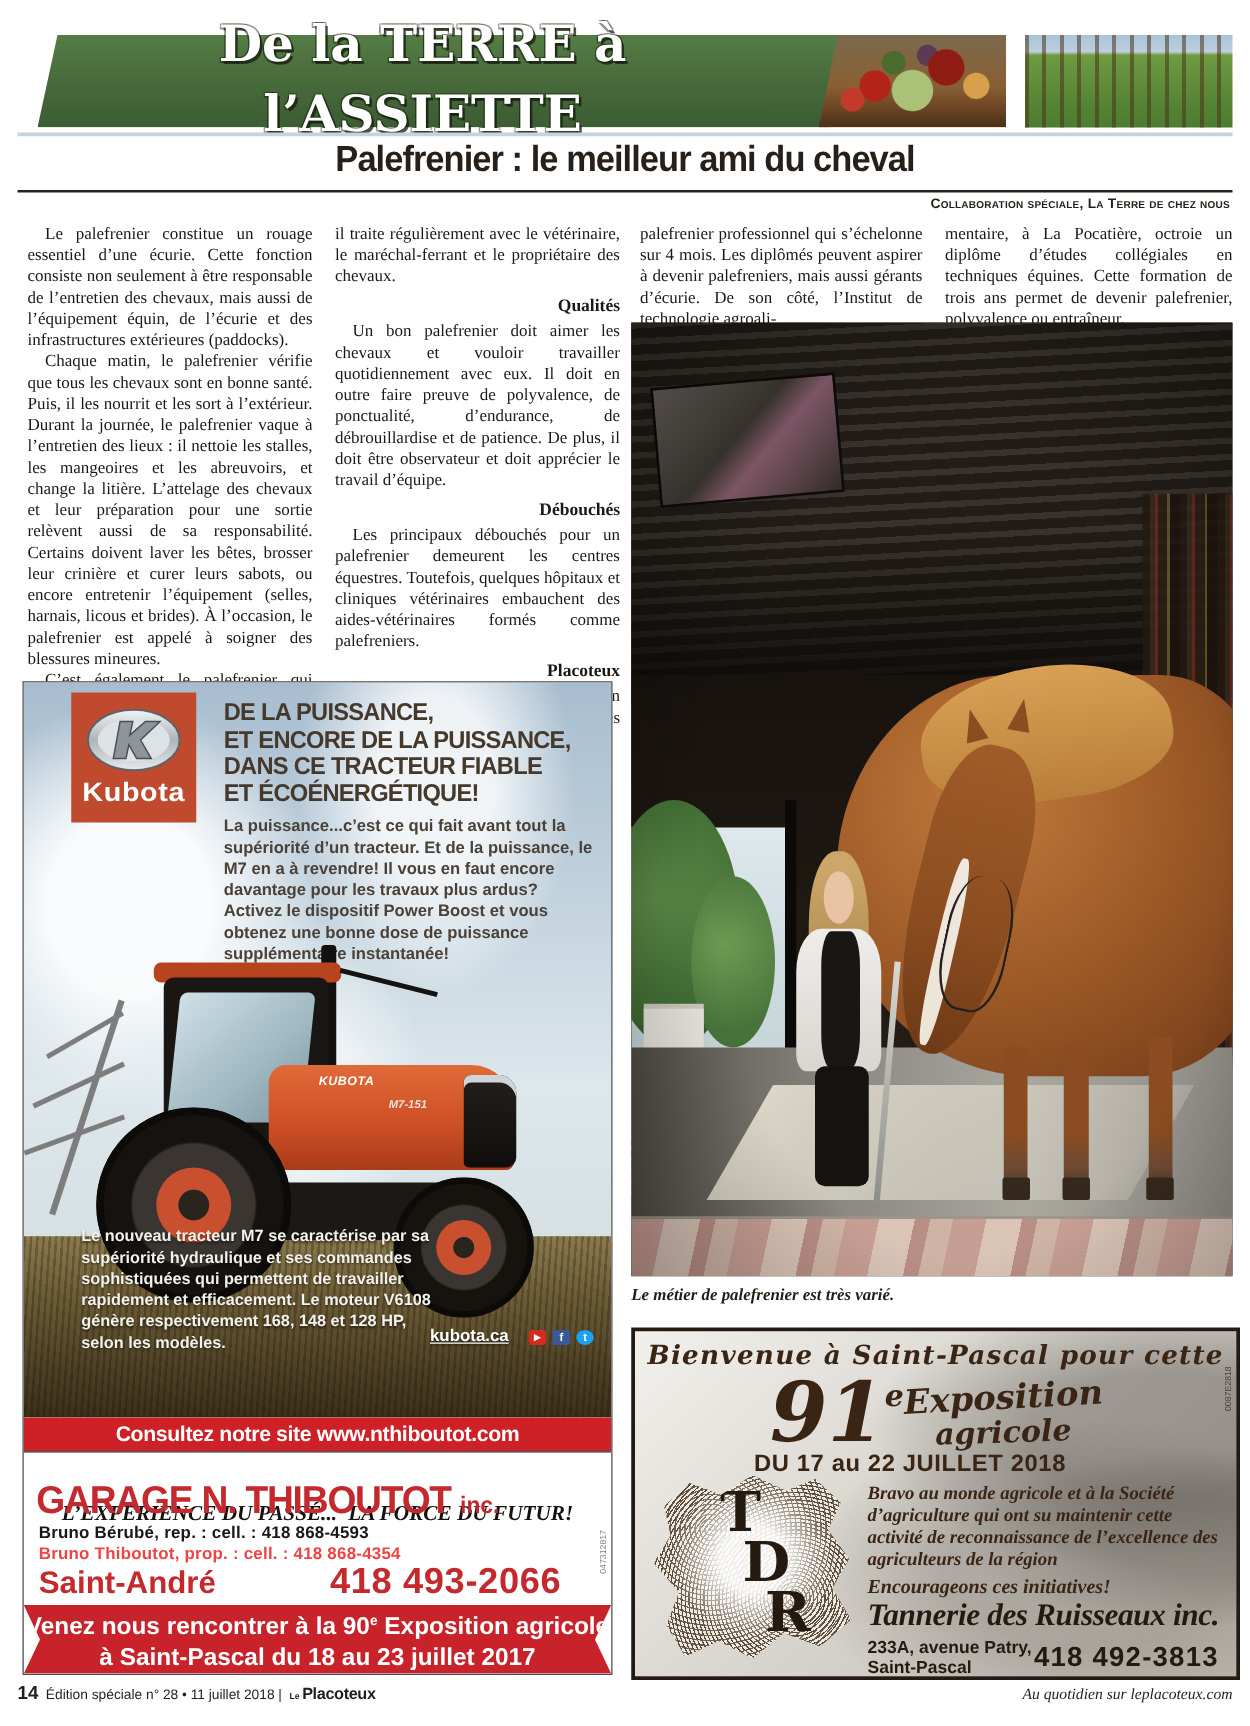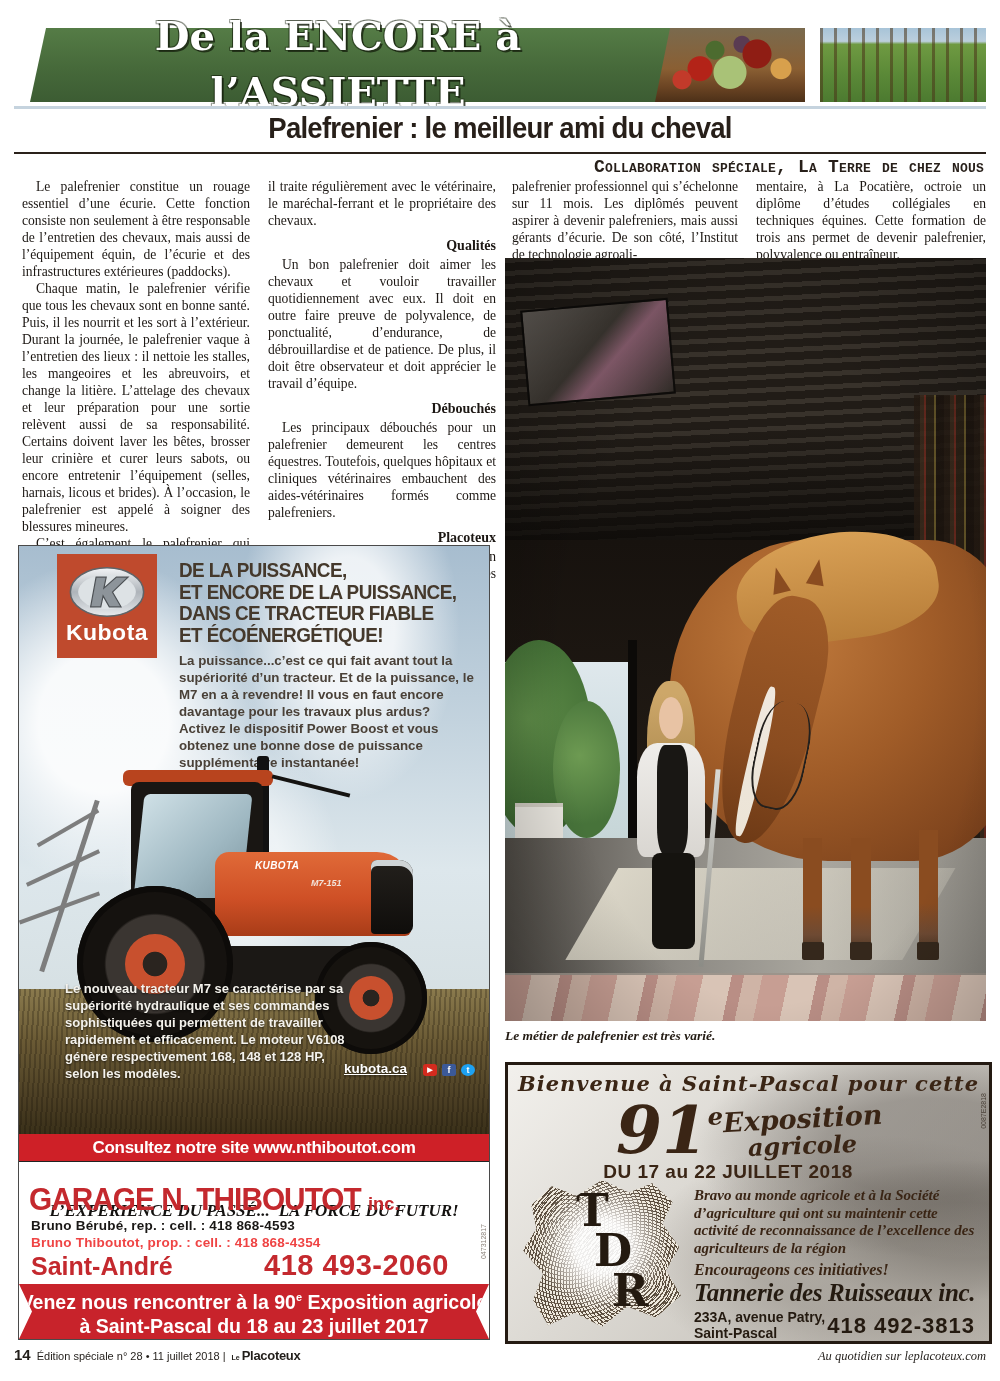--- a/index.html
+++ b/index.html
@@ -28,22 +28,22 @@
     background:
       repeating-linear-gradient(90deg,rgba(74,52,24,.55) 0 3px,rgba(0,0,0,0) 3px 14px),
       linear-gradient(180deg,#a8c4d8 0%,#bccfdd 18%,#6f9a42 22%,#5c8a38 60%,#4c7a30 100%);}
   .banner-rule{position:absolute;left:14px;top:106px;width:972px;height:3px;background:#c5d3de;}
 
   
   .headline{position:absolute;left:0;top:112px;width:1000px;text-align:center;
     font-family:"Liberation Sans",sans-serif;font-weight:700;font-size:29px;letter-spacing:-.8px;
     color:#271f19;transform:scaleX(.95);}
   .head-rule{position:absolute;left:14px;top:152px;width:972px;height:2px;background:#2a211a;}
-  .byline{position:absolute;right:16px;top:157px;font-family:Liberation Mono, monospace;
-    font-weight:700;font-size:18px;color:#271f19;font-variant:small-caps;letter-spacing:.2px;}
+  .byline{position:absolute;right:16px;top:157px;font-family:Liberation Sans, sans-serif;
+    font-weight:700;font-size:11px;color:#271f19;font-variant:small-caps;letter-spacing:.2px;}
 
   
   .col{position:absolute;top:178px;font-size:13.6px;line-height:17px;text-align:justify;
     hyphens:auto;-webkit-hyphens:auto;color:#1c1713;}
   .col p{margin:0;text-indent:14px;}
   .col p.noindent{text-indent:0;}
   .col h4{margin:8px 0 2px 0;text-align:right;font-size:14px;color:#1c1713;}
   .col1{left:22px;width:228px;}
   .col2{left:268px;width:228px;}
   .col3{left:512px;width:226px;}
@@ -235,21 +235,21 @@
   .foot-le{font-size:7px;font-weight:700;}
   .foot-brand{font-size:13px;font-weight:700;letter-spacing:-.3px;margin-left:-4px;}
   .foot-right{font-family:"Liberation Serif",serif;font-style:italic;font-size:12.5px;color:#221e1a;}
 </style>
 </head>
 <body>
 
 <div class="page">
 
   <div class="banner-green"></div>
-  <div class="banner-title">De la ENCORE à l’ASSIETTE</div>
+  <div class="banner-title">De la TERRE à l’ASSIETTE</div>
   <div class="banner-veg"></div>
   <div class="banner-field"></div>
   <div class="banner-rule"></div>
 
   <div class="headline">Palefrenier : le meilleur ami du cheval</div>
   <div class="head-rule"></div>
   <div class="byline">Collaboration spéciale, La Terre de chez nous</div>
 
   <div class="col col1">
     <p>Le palefrenier constitue un rouage essentiel d’une écurie. Cette fonction consiste non seulement à être responsable de l’entretien des chevaux, mais aussi de l’équipement équin, de l’écurie et des infrastructures extérieures (paddocks).</p>
@@ -259,21 +259,21 @@
   <div class="col col2">
     <p class="noindent">il traite régulièrement avec le vétérinaire, le maréchal-ferrant et le propriétaire des chevaux.</p>
     <h4>Qualités</h4>
     <p>Un bon palefrenier doit aimer les chevaux et vouloir travailler quotidiennement avec eux. Il doit en outre faire preuve de polyvalence, de ponctualité, d’endurance, de débrouillardise et de patience. De plus, il doit être observateur et doit apprécier le travail d’équipe.</p>
     <h4>Débouchés</h4>
     <p>Les principaux débouchés pour un palefrenier demeurent les centres équestres. Toutefois, quelques hôpitaux et cliniques vétérinaires embauchent des aides-vétérinaires formés comme palefreniers.</p>
     <h4>Placoteux</h4>
     <p>Le Collège La Cabriole offre un programme d’attestation d’études collégiales de</p>
   </div>
   <div class="col col3">
-    <p class="noindent">palefrenier professionnel qui s’échelonne sur 11 mois. Les diplômés peuvent aspirer à devenir palefreniers, mais aussi gérants d’écurie. De son côté, l’Institut de technologie agroali-</p>
+    <p class="noindent">palefrenier professionnel qui s’échelonne sur 4 mois. Les diplômés peuvent aspirer à devenir palefreniers, mais aussi gérants d’écurie. De son côté, l’Institut de technologie agroali-</p>
   </div>
   <div class="col col4">
     <p class="noindent">mentaire, à La Pocatière, octroie un diplôme d’études collégiales en techniques équines. Cette formation de trois ans permet de devenir palefrenier, polyvalence ou entraîneur.</p>
   </div>
 
   <div class="photo">
     <div class="ph-ceiling"></div>
     <div class="ph-skylight"></div>
     <div class="ph-ceiling-shade"></div>
     <div class="ph-backwall"></div>
@@ -375,21 +375,21 @@
         <span>L’EXPÉRIENCE DU PASSÉ...</span>
         <span>LA FORCE DU FUTUR!</span>
       </div>
       <div class="gar-name">
         <span>GARAGE N. THIBOUTOT</span>
         <span class="inc">inc.</span>
       </div>
       <div class="gar-l1">Bruno Bérubé, rep. : cell. : 418 868-4593</div>
       <div class="gar-l2">Bruno Thiboutot, prop. : cell. : 418 868-4354</div>
       <div class="gar-city">Saint-André</div>
-      <div class="gar-phone">418 493-2060</div>
+      <div class="gar-phone">418 493-2066</div>
       <div class="gar-code">047312817</div>
     </div>
 
     <div class="gar-banner">
       <div><span>Venez nous rencontrer à la 90</span><sup>e</sup><span> Exposition agricole</span></div>
       <div>à Saint-Pascal du 18 au 23 juillet 2017</div>
     </div>
   </div>
 
   <div class="adR">

